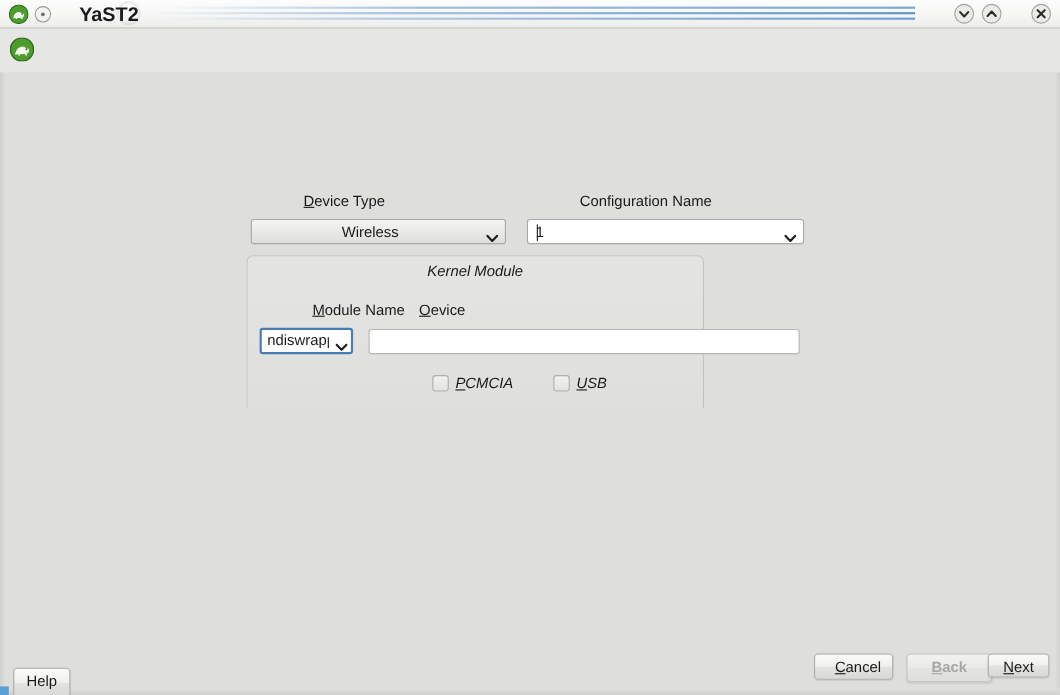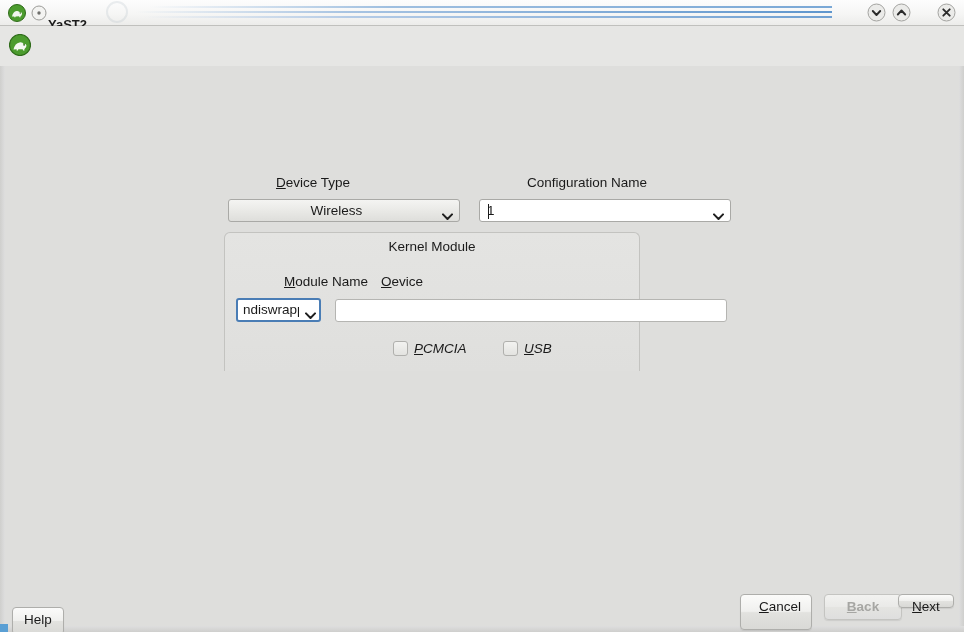--- a/index.html
+++ b/index.html
@@ -60,27 +60,26 @@
     left: 8px; top: 4px;
     width: 18px; height: 18px;
   }
   .tb-dot {
     position: absolute;
     left: 31px; top: 5px;
     width: 16px; height: 16px;
   }
   .tb-title {
     position: absolute;
-    left: 48px; top: 4px;
-    font-size: 13px;
+    left: 72px; top: 4px;
+    font-size: 18px;
     font-weight: bold;
     color: #1b1b1b;
     line-height: 18px;
     white-space: nowrap;
-    margin-top: 12px;
   }
 
   .tb-btns {
     position: absolute;
     top: 3px; right: 8px;
     height: 20px;
   }
   .tb-btn {
     display: inline-block;
     width: 19px; height: 19px;
@@ -364,21 +363,21 @@
   <div class="combo editable" style="left:479px; top:199px; width:252px; height:23px;">
     <div class="caret"></div>
     <div class="cb-text">1</div>
     <div class="cb-arrow">
       <svg viewBox="0 0 11 7" width="11" height="7">
         <path d="M1 1.4 L5.5 6 L10 1.4" fill="none" stroke="#1f1f1f" stroke-width="2" stroke-linecap="round" stroke-linejoin="round"></path>
       </svg>
     </div>
   </div>
 
-  <div class="groupbox" style="left:224px; top:232px; width:416px; height:139px;">
+  <div class="groupbox" style="left:224px; top:232px; width:416px; height:139px;font-style:italic;">
     <div class="group-title">Kernel Module</div>
   </div>
 
   <div class="lbl" style="left:236px; top:274px;text-align:right;"><span></span><u>M</u><span>odule Name</span></div>
 
   <div class="lbl" style="left:333px; top:274px;"><span></span><u>O</u><span>evice</span></div>
 
   <div class="combo editable focused" style="left:236px; top:298px; width:85px; height:24px;">
     <div class="cb-text">ndiswrapp</div>
     <div class="cb-arrow" style="right:3px;">
@@ -395,19 +394,19 @@
     <div class="check-label"><span></span><u>P</u><span>CMCIA</span></div>
   </div>
 
   <div class="checkrow" style="left:503px; top:340px;">
     <div class="checkbox"></div>
     <div class="check-label"><span></span><u>U</u><span>SB</span></div>
   </div>
 
   <div class="btn" style="left:12px; top:595px; width:52px; height:28px;margin-top:12px;">Help</div>
 
-  <div class="btn" style="left:740px; top:594px; width:72px; height:36px;padding-left:8px;"><span></span><u>C</u><span>ancel</span></div>
+  <div class="btn" style="left:740px; top:594px; width:72px; height:24px;padding-left:8px;"><span></span><u>C</u><span>ancel</span></div>
 
   <div class="btn disabled" style="left:824px; top:594px; width:78px; height:26px;font-weight:bold;"><span></span><u>B</u><span>ack</span></div>
 
-  <div class="btn" style="left:898px; top:594px; width:56px; height:14px;"><span></span><u>N</u><span>ext</span></div>
+  <div class="btn" style="left:898px; top:594px; width:56px; height:22px;"><span></span><u>N</u><span>ext</span></div>
 
 </div>
 
 </body></html>

